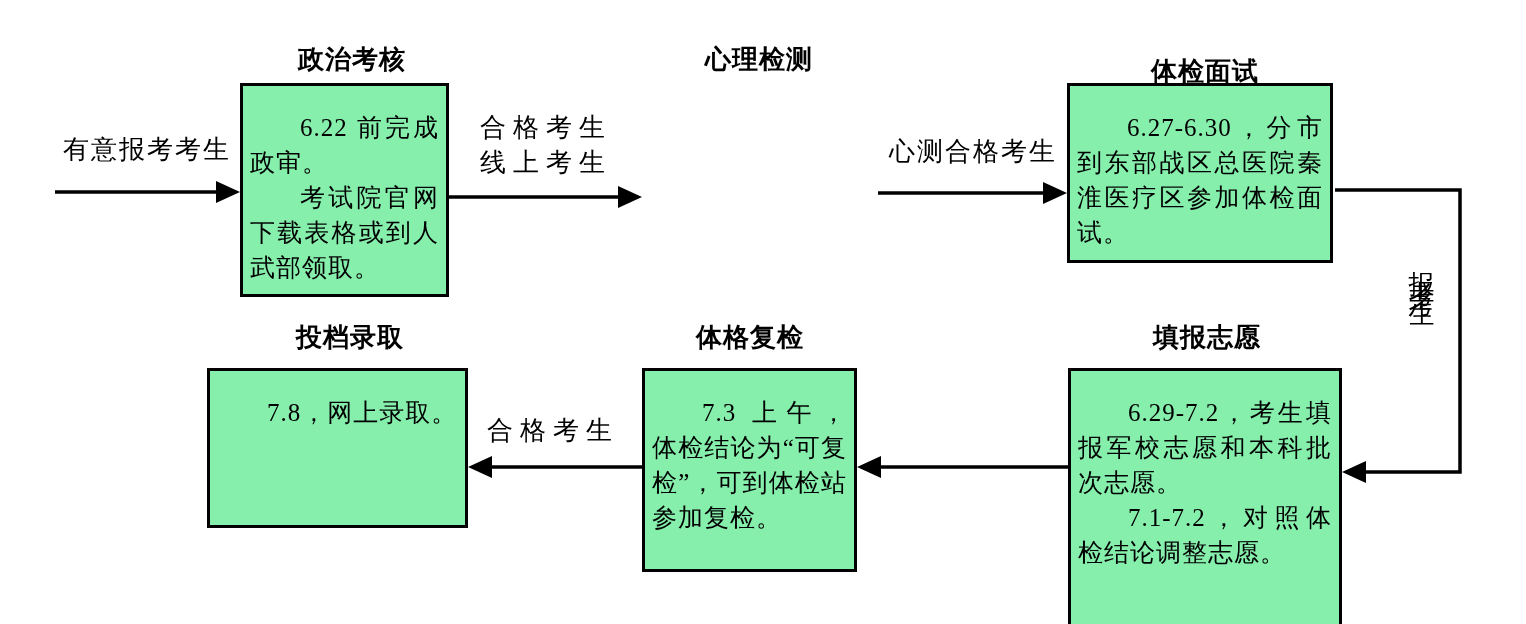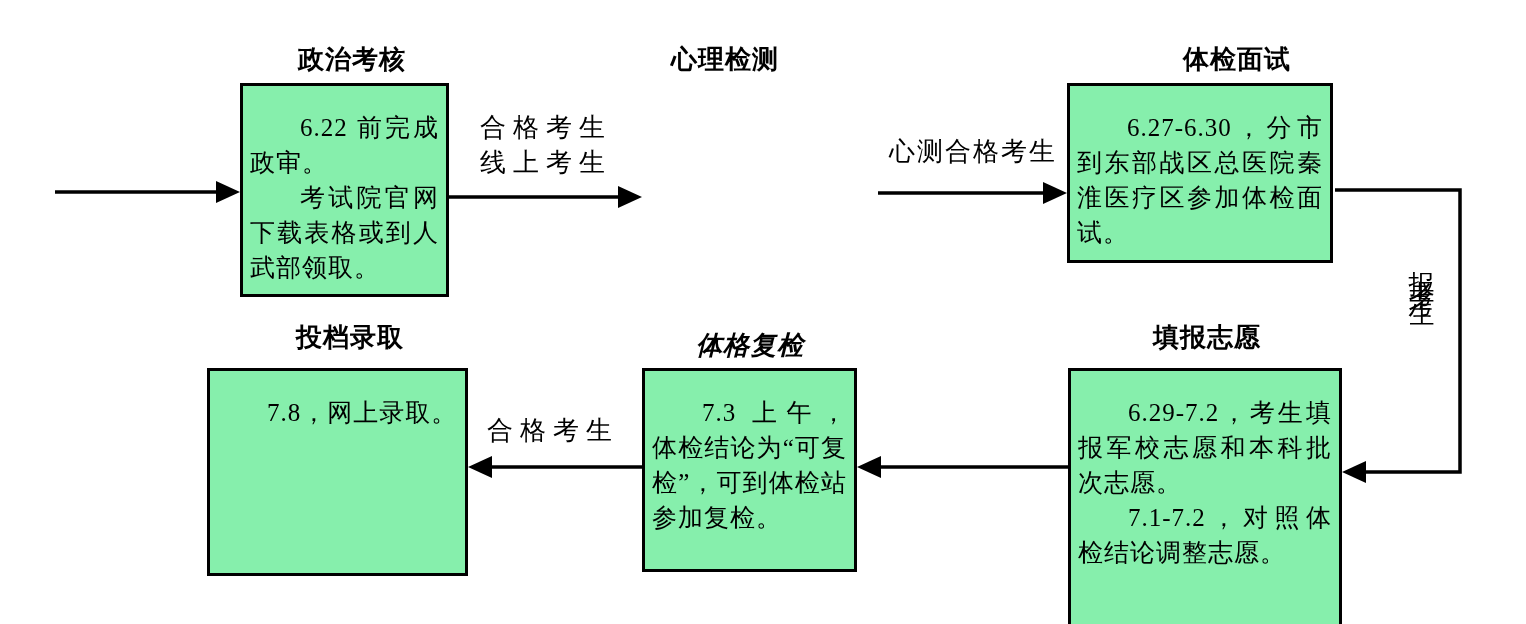--- a/index.html
+++ b/index.html
@@ -90,43 +90,44 @@
       <polygon points="468,467 492,456 492,478"></polygon>
     </g>
   </svg>
 
   <div class="node-title" style="left:352px; top:42px;">政治考核</div>
   <div class="node-box" style="left:240px; top:83px; width:209px; height:214px;">
     <p>6.22 前完成政审。</p>
     <p>考试院官网下载表格或到人武部领取。</p>
   </div>
 
-  <div class="node-title" style="left:725px; top:42px;">心理检测</div>
+  <div class="node-title" style="left:759px; top:42px;">心理检测</div>
 
-  <div class="node-title" style="left:1205px; top:42px;margin-left:32px;">体检面试</div>
+  <div class="node-title" style="left:1205px; top:54px;">体检面试</div>
   <div class="node-box" style="left:1067px; top:83px; width:266px; height:180px;">
     <p>6.27-6.30，分市到东部战区总医院秦淮医疗区参加体检面试。</p>
   </div>
 
   <div class="node-title" style="left:350px; top:320px;">投档录取</div>
-  <div class="node-box" style="left:207px; top:368px; width:261px; height:208px;">
+  <div class="node-box" style="left:207px; top:368px; width:261px; height:160px;">
     <p>7.8，网上录取。</p>
   </div>
 
-  <div class="node-title" style="left:750px; top:328px;font-style:italic;">体格复检</div>
+  <div class="node-title" style="left:750px; top:320px;">体格复检</div>
   <div class="node-box" style="left:642px; top:368px; width:215px; height:204px;">
     <p>7.3 上午，体检结论为“可复检”，可到体检站参加复检。</p>
   </div>
 
   <div class="node-title" style="left:1207px; top:320px;">填报志愿</div>
   <div class="node-box" style="left:1068px; top:368px; width:274px; height:265px;">
     <p>6.29-7.2，考生填报军校志愿和本科批次志愿。</p>
     <p>7.1-7.2，对照体检结论调整志愿。</p>
   </div>
 
+  <div class="edge-label" style="left:147px; top:132px;">有意报考考生</div>
 
   <div class="edge-label spread" style="left:546px; top:110px;">
     <span>合格考生</span>
     <span>线上考生</span>
   </div>
 
   <div class="edge-label" style="left:973px; top:134px;">心测合格考生</div>
 
   <div class="edge-label vertical" style="left:1406px; top:250px;">报考考生</div>
 

